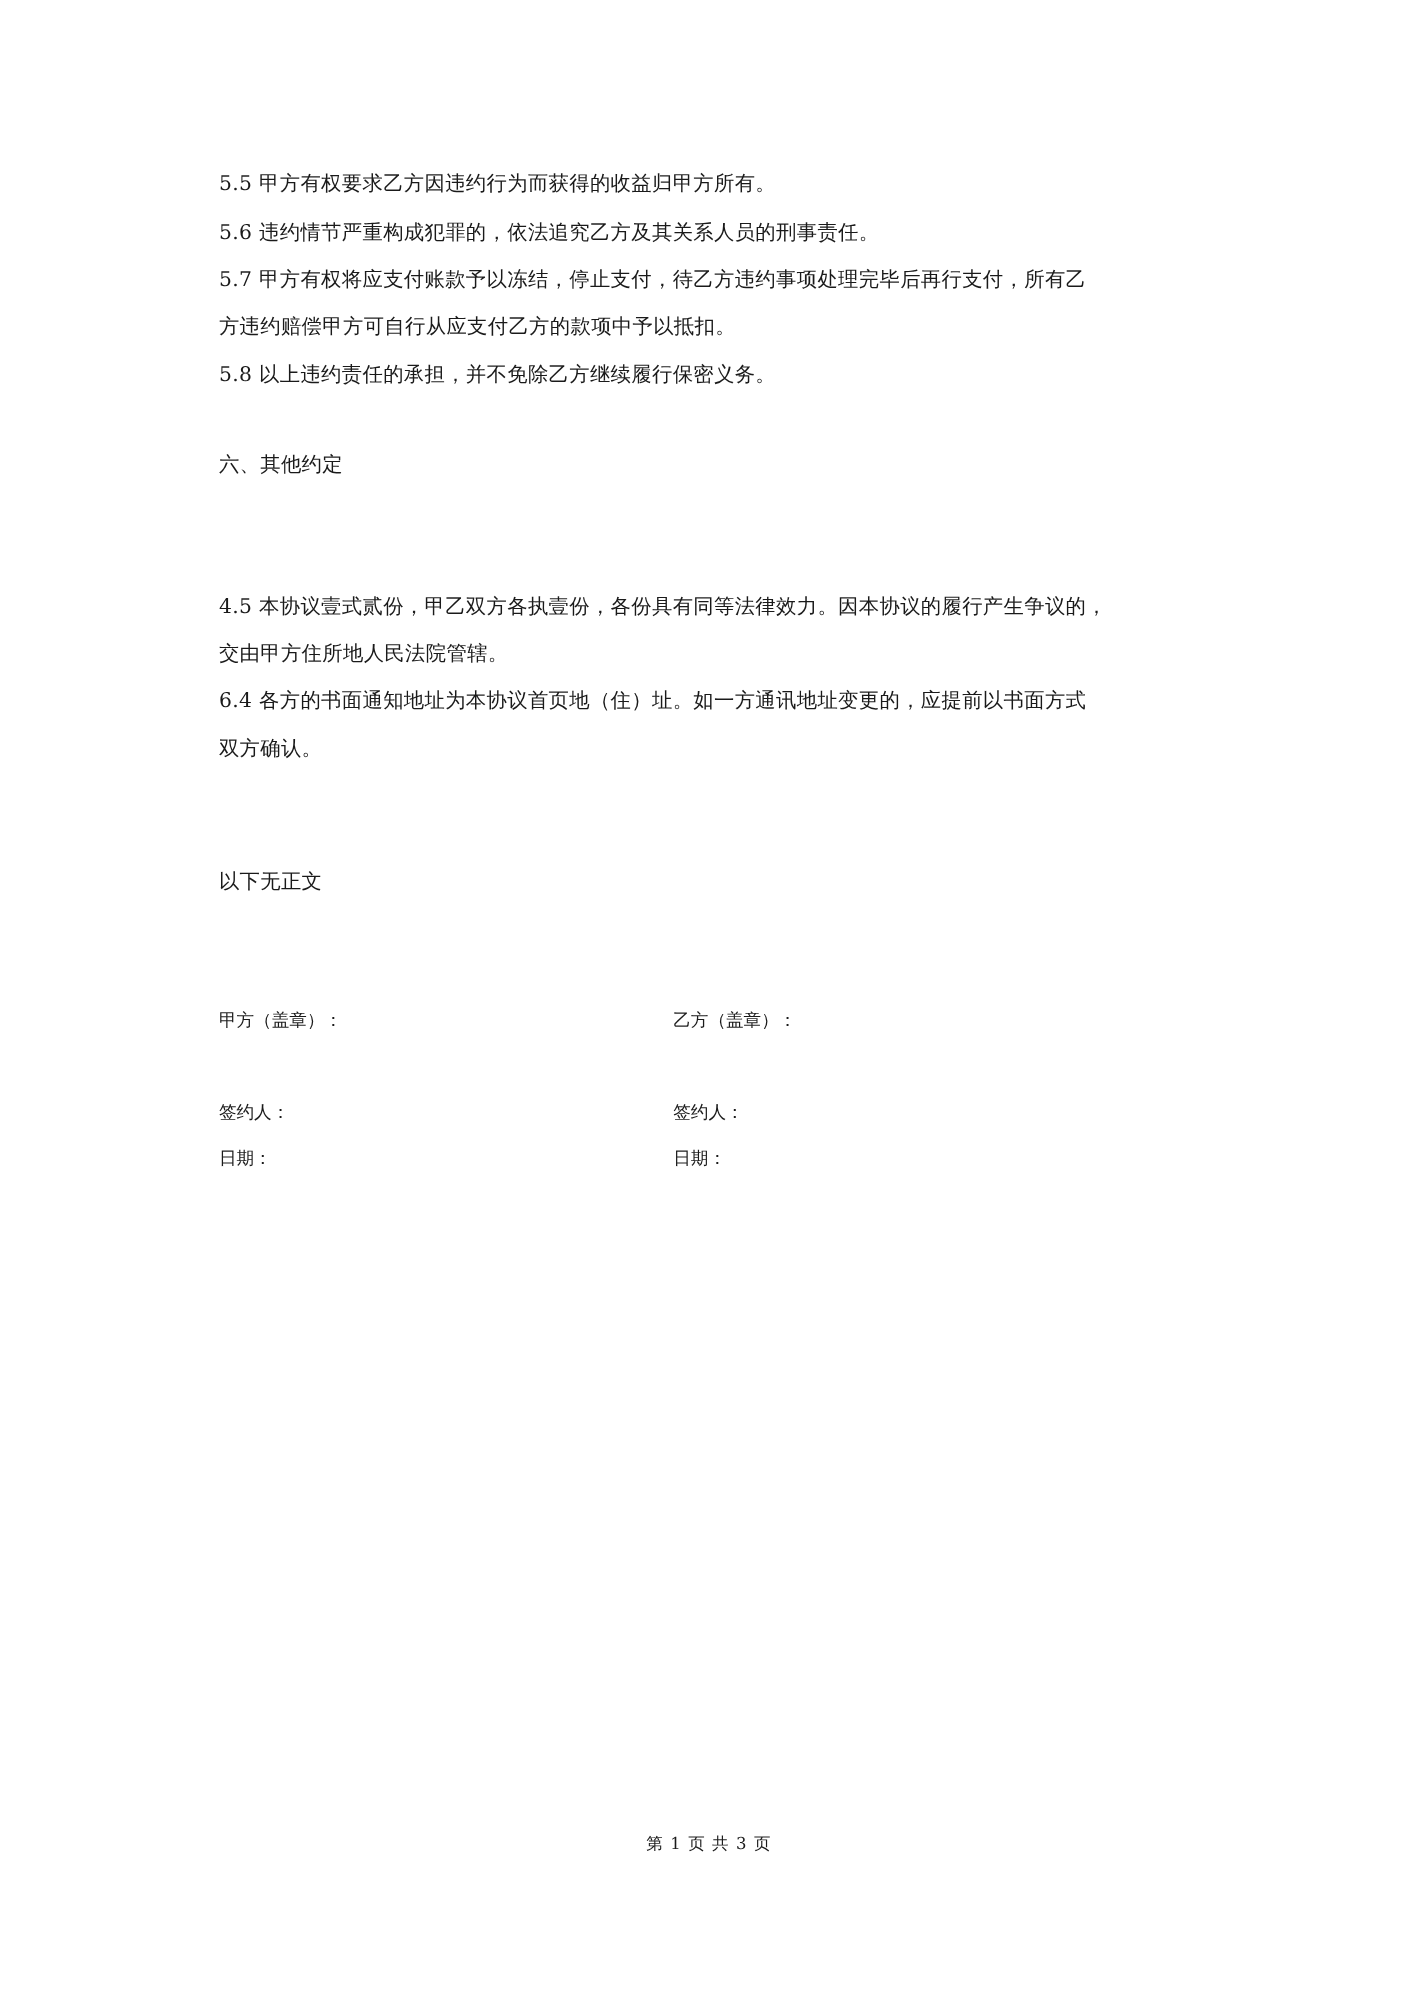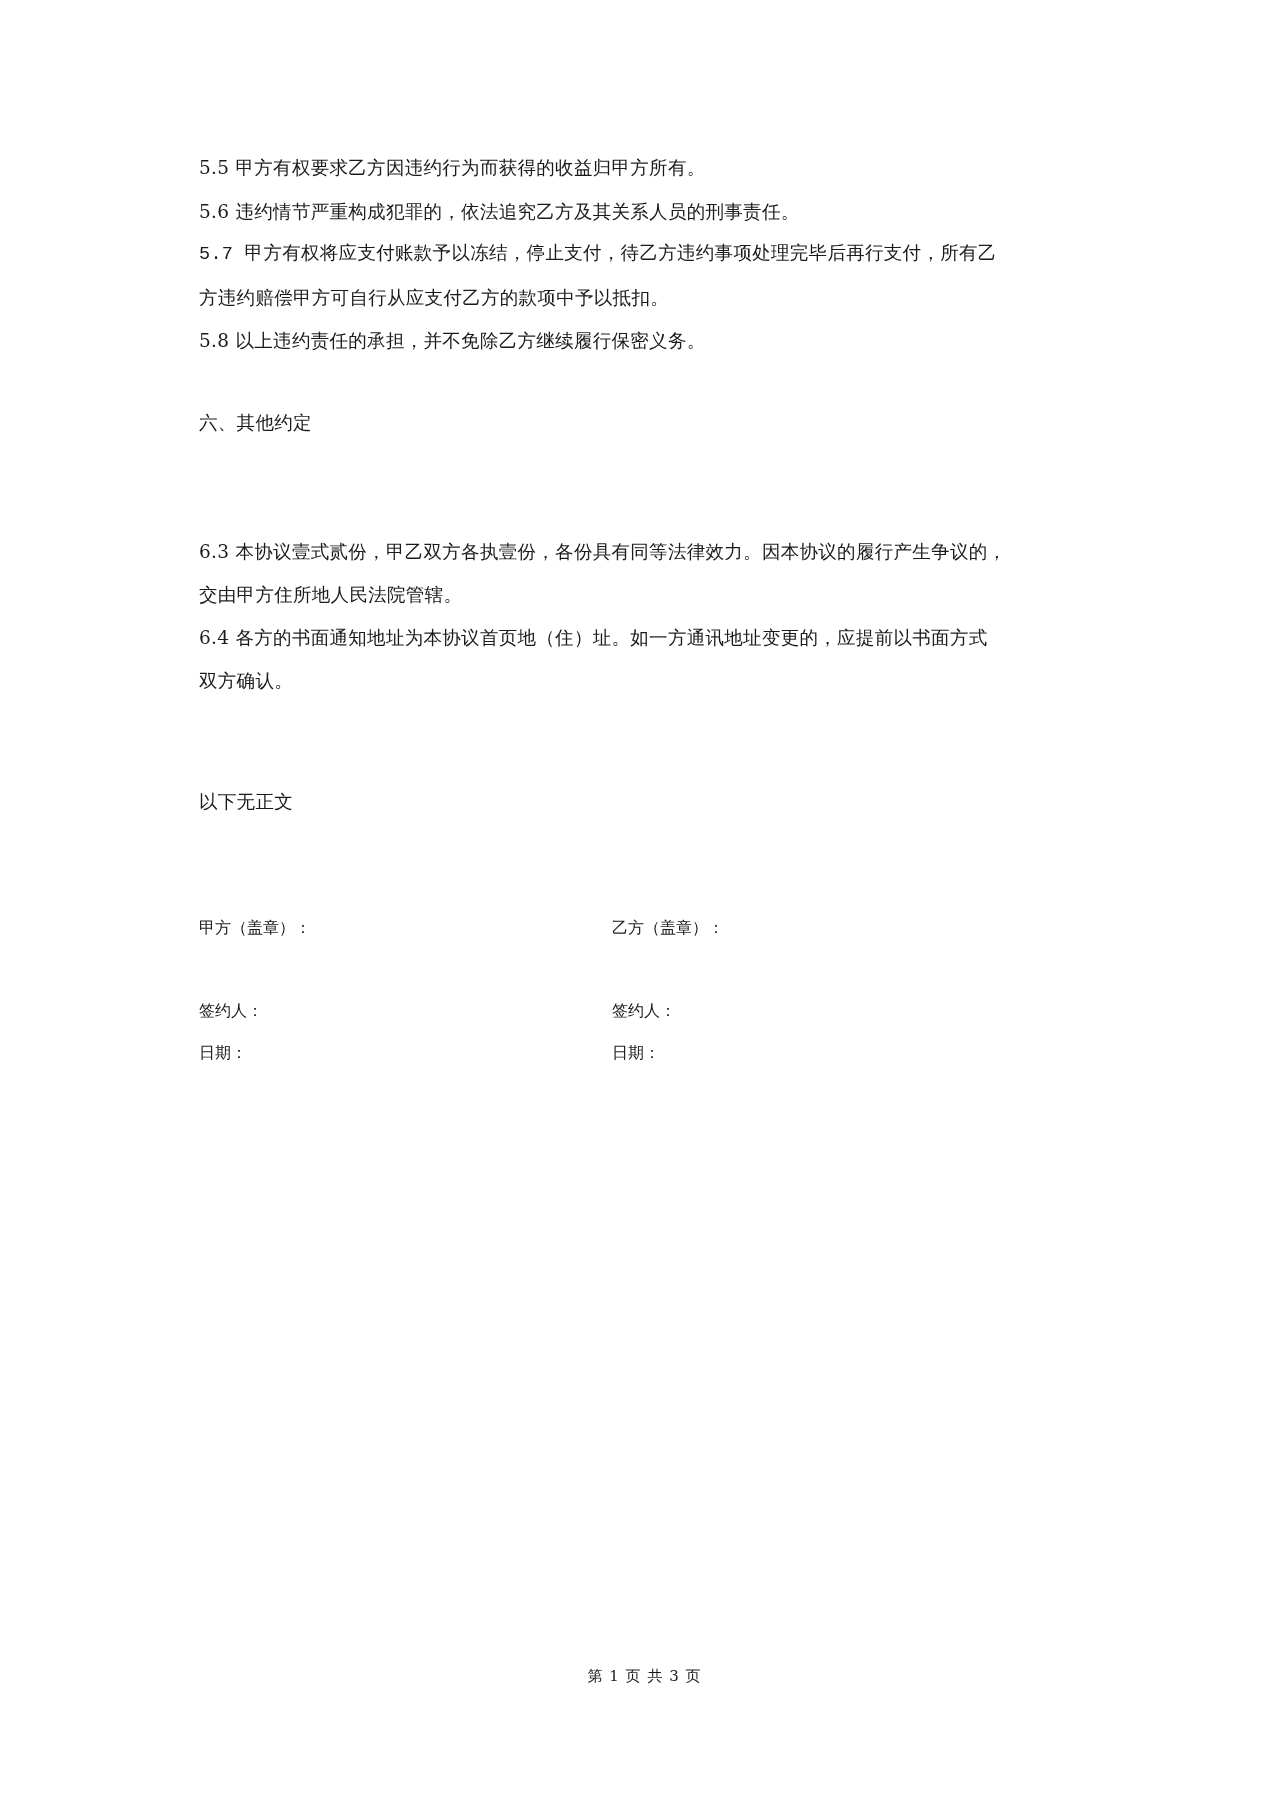--- a/index.html
+++ b/index.html
@@ -47,26 +47,26 @@
       word-spacing: 2px;
     }
   </style>
 </head>
 <body>
 
 <div class="page">
 
   <div class="line" style="top:156px;">5.5 甲方有权要求乙方因违约行为而获得的收益归甲方所有。</div>
   <div class="line" style="top:200px;">5.6 违约情节严重构成犯罪的，依法追究乙方及其关系人员的刑事责任。</div>
-  <div class="line" style="top:243px;font-family:Liberation Mono, monospace;">5.7 甲方有权将应支付账款予以冻结，停止支付，待乙方违约事项处理完毕后再行支付，所有乙</div>
+  <div class="line" style="top:243px;">5.7 甲方有权将应支付账款予以冻结，停止支付，待乙方违约事项处理完毕后再行支付，所有乙</div>
   <div class="line" style="top:286px;">方违约赔偿甲方可自行从应支付乙方的款项中予以抵扣。</div>
   <div class="line" style="top:329px;">5.8 以上违约责任的承担，并不免除乙方继续履行保密义务。</div>
 
   <div class="line" style="top:411px;">六、其他约定</div>
-  <div class="line" style="top:540px;">6.3 本协议壹式贰份，甲乙双方各执壹份，各份具有同等法律效力。因本协议的履行产生争议的，</div>
+  <div class="line" style="top:540px;">4.5 本协议壹式贰份，甲乙双方各执壹份，各份具有同等法律效力。因本协议的履行产生争议的，</div>
   <div class="line" style="top:583px;">交由甲方住所地人民法院管辖。</div>
   <div class="line" style="top:626px;text-align:center;">6.4 各方的书面通知地址为本协议首页地（住）址。如一方通讯地址变更的，应提前以书面方式</div>
   <div class="line" style="top:669px;">双方确认。</div>
 
   <div class="line" style="top:790px;">以下无正文</div>
 
   <div class="sig" style="left:195px; top:916px;">甲方（盖章）：</div>
   <div class="sig" style="left:195px; top:999px;">签约人：</div>
   <div class="sig" style="left:195px; top:1041px;">日期：</div>
 

